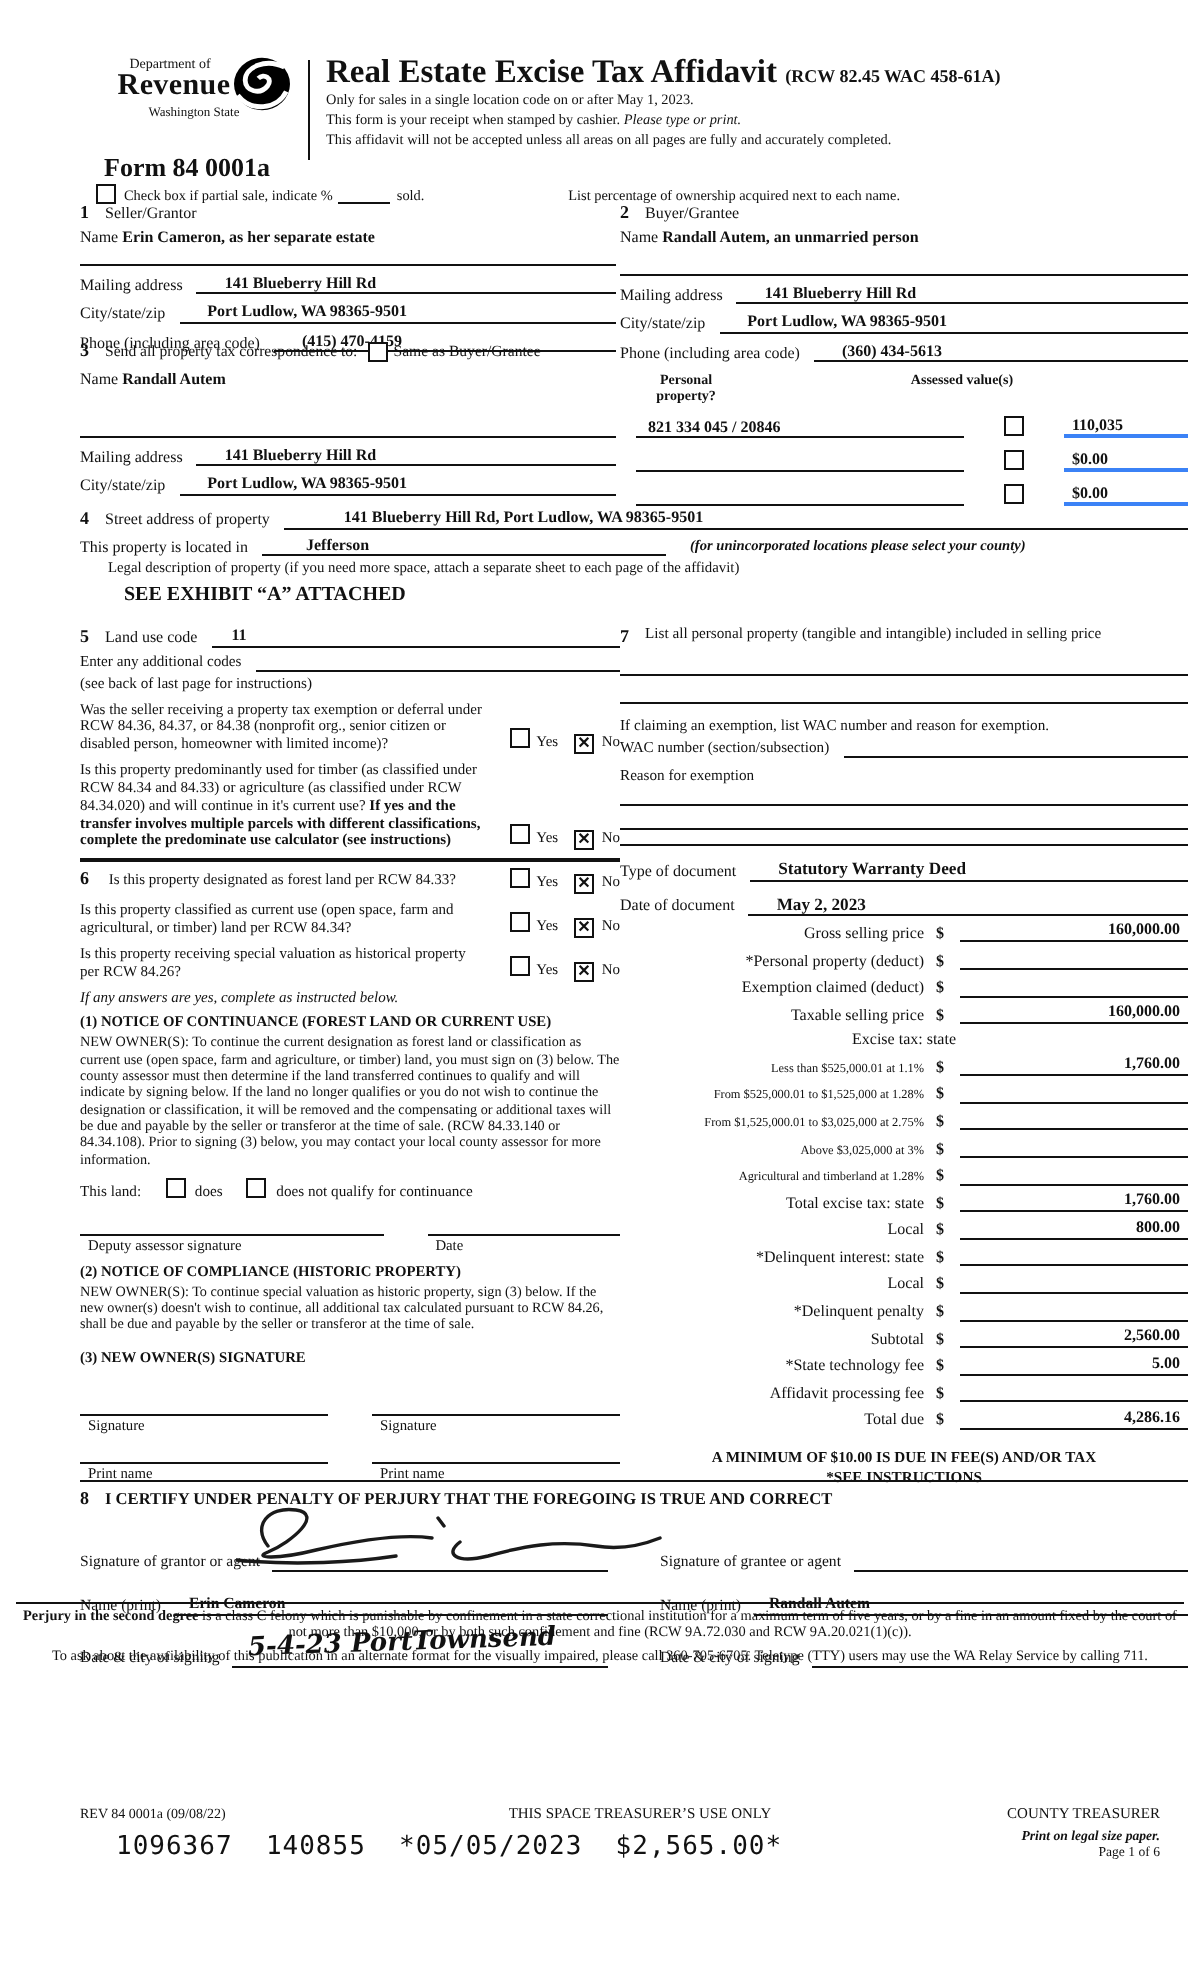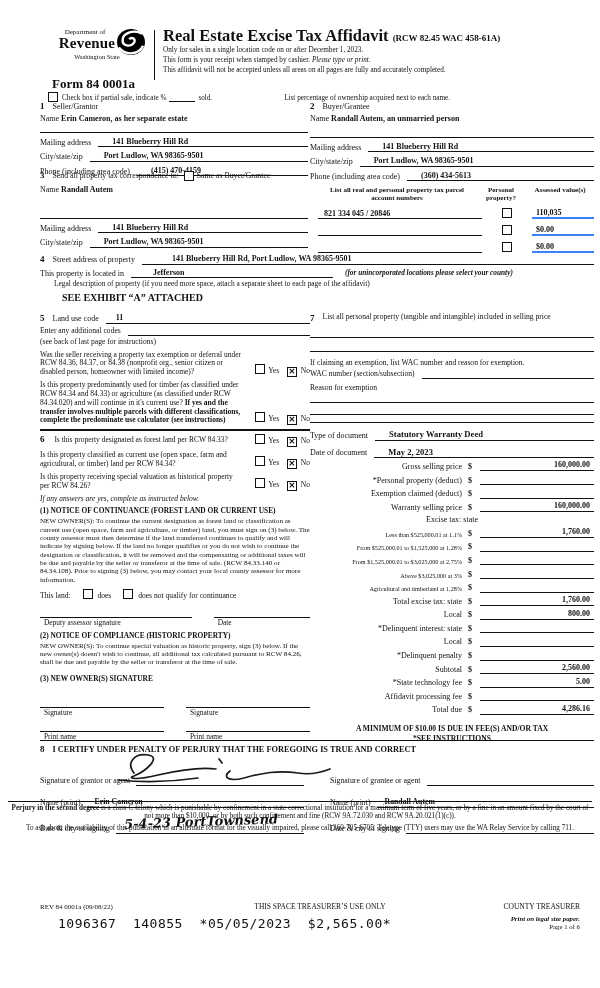--- a/index.html
+++ b/index.html
@@ -103,21 +103,21 @@
           <path d="M3 21 C10 30 24 29 29 19" stroke="#fff" stroke-width="2.6" fill="none"></path>
         </svg>
       </span>
     </div>
     <div class="hdr-div"></div>
     <div class="hdr-text">
       <div class="title">
         <span>Real Estate Excise Tax Affidavit</span>
         <span class="rcw">(RCW 82.45 WAC 458-61A)</span>
       </div>
-      <div class="note">Only for sales in a single location code on or after December 1, 2023.</div>
+      <div class="note">Only for sales in a single location code on or after May 1, 2023.</div>
       <div class="note">
         <span>This form is your receipt when stamped by cashier.</span>
         <i>Please type or print.</i>
       </div>
       <div class="note">This affidavit will not be accepted unless all areas on all pages are fully and accurately completed.</div>
     </div>
   </div>
   <div class="formnum">Form 84 0001a</div>
   <div class="partialrow">
     <span class="cb" style="margin-right:4px;"></span>
@@ -192,21 +192,20 @@
       <span class="fval">141 Blueberry Hill Rd</span>
     </div>
     <div class="frow">
       <span class="flabel">City/state/zip</span>
       <span class="fval">Port Ludlow, WA 98365-9501</span>
     </div>
   </div>
 
   <div id="parcels">
     <div class="phead">
-      <span class="ph1">List all real and personal property tax parcel account numbers</span>
       <span class="ph2">Personal property?</span>
       <span class="ph3">Assessed value(s)</span>
     </div>
     <div class="prow">
       <span class="pnum">821 334 045 / 20846</span>
       <span class="pcbc"><span class="cb"></span></span>
       <span class="pval">110,035</span>
     </div>
     <div class="prow">
       <span class="pnum"></span>
@@ -370,21 +369,21 @@
         <span class="tl">*Personal property (deduct)</span>
         <span class="cur">$</span>
         <span class="amt"></span>
       </div>
     <div class="taxrow">
         <span class="tl">Exemption claimed (deduct)</span>
         <span class="cur">$</span>
         <span class="amt"></span>
       </div>
     <div class="taxrow">
-        <span class="tl">Warranty selling price</span>
+        <span class="tl">Taxable selling price</span>
         <span class="cur">$</span>
         <span class="amt">160,000.00</span>
       </div>
 
     <div class="excise">Excise tax:  state</div>
 
     <div class="taxrow">
         <span class="tl small">Less than $525,000.01 at 1.1%</span>
         <span class="cur">$</span>
         <span class="amt">1,760.00</span>

